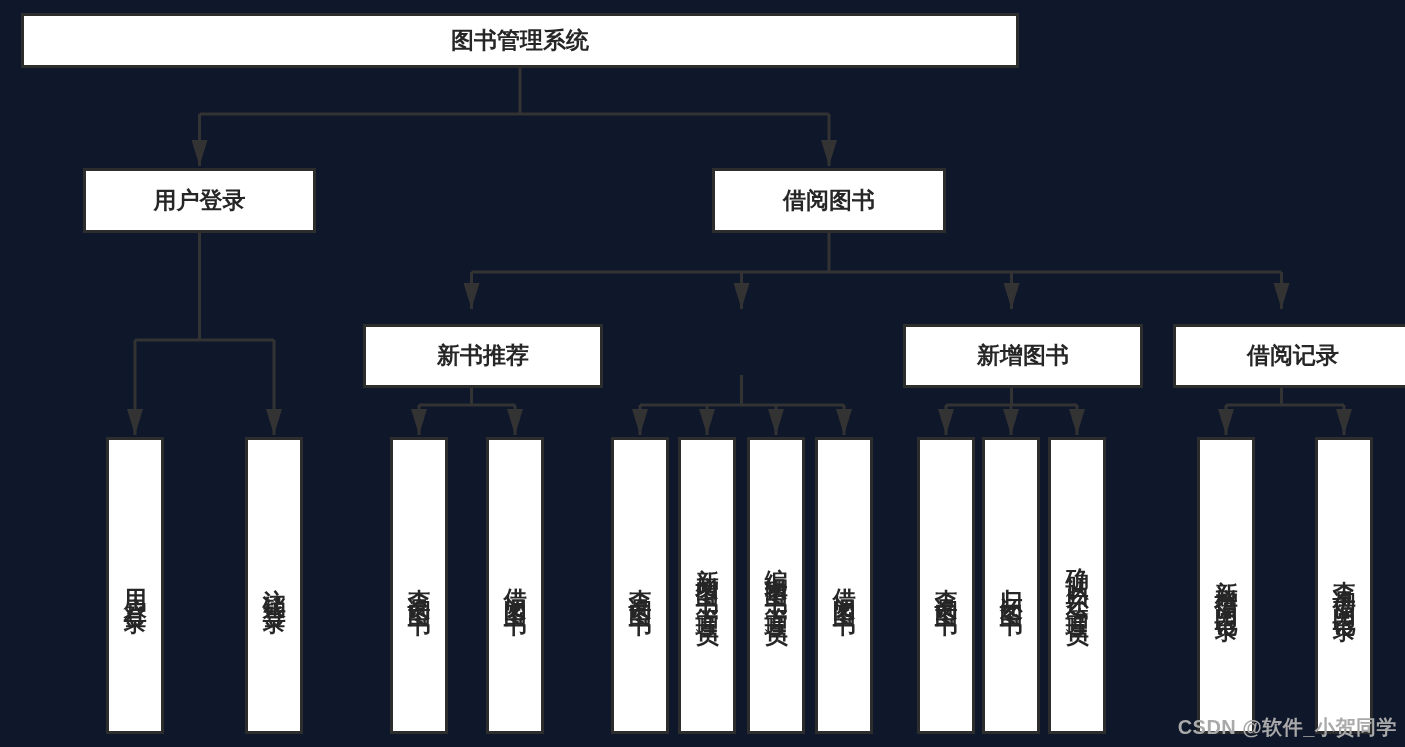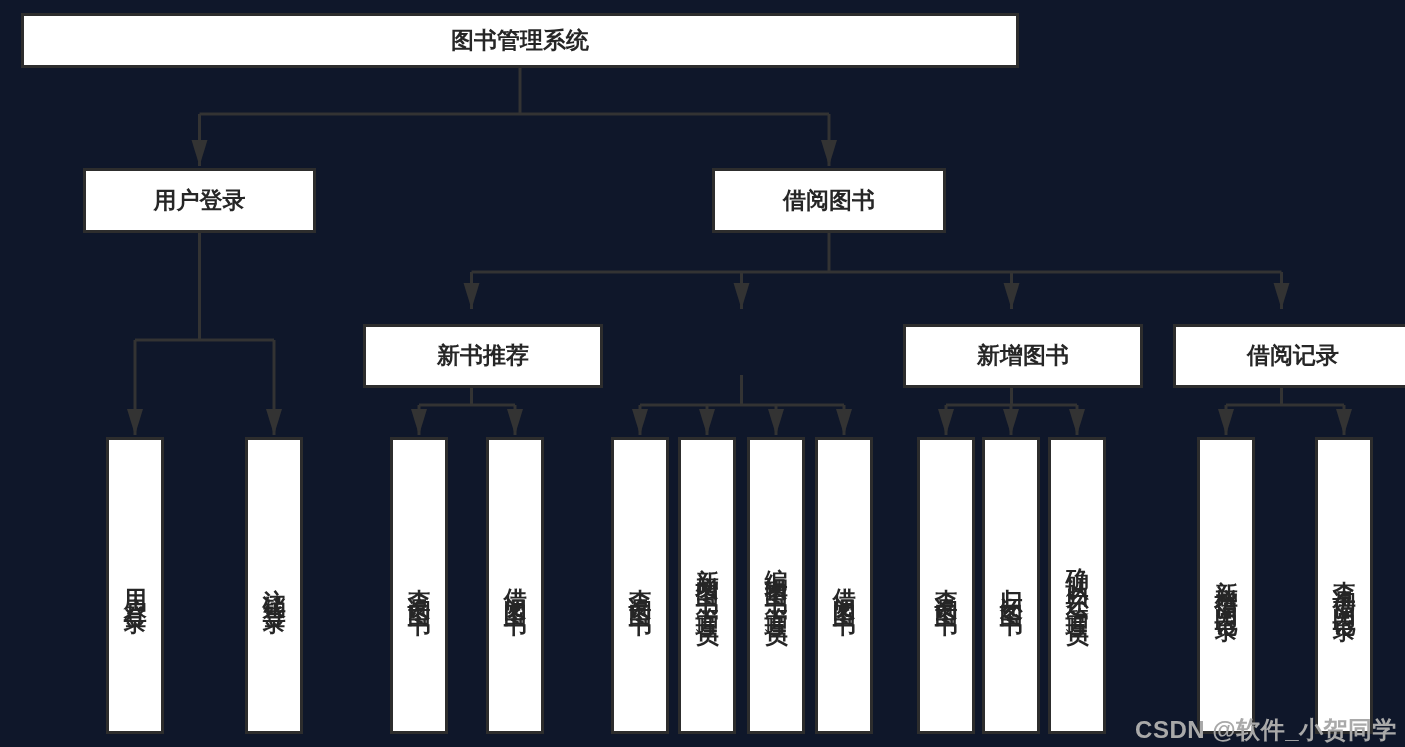--- a/index.html
+++ b/index.html
@@ -52,21 +52,21 @@
   .lvl3 {
     top: 303px;
     width: 240px;
     height: 64px;
     margin-top: 21px;
   }
   .watermark {
     position: absolute;
     top: 714px;
     right: 8px;
-    font-size: 24px;
+    font-size: 20px;
     color: #a9a9a9;
     letter-spacing: 0.5px;
     white-space: nowrap;
     z-index: 5;
   }
 </style>
 </head>
 <body>
 
 <div class="canvas">

